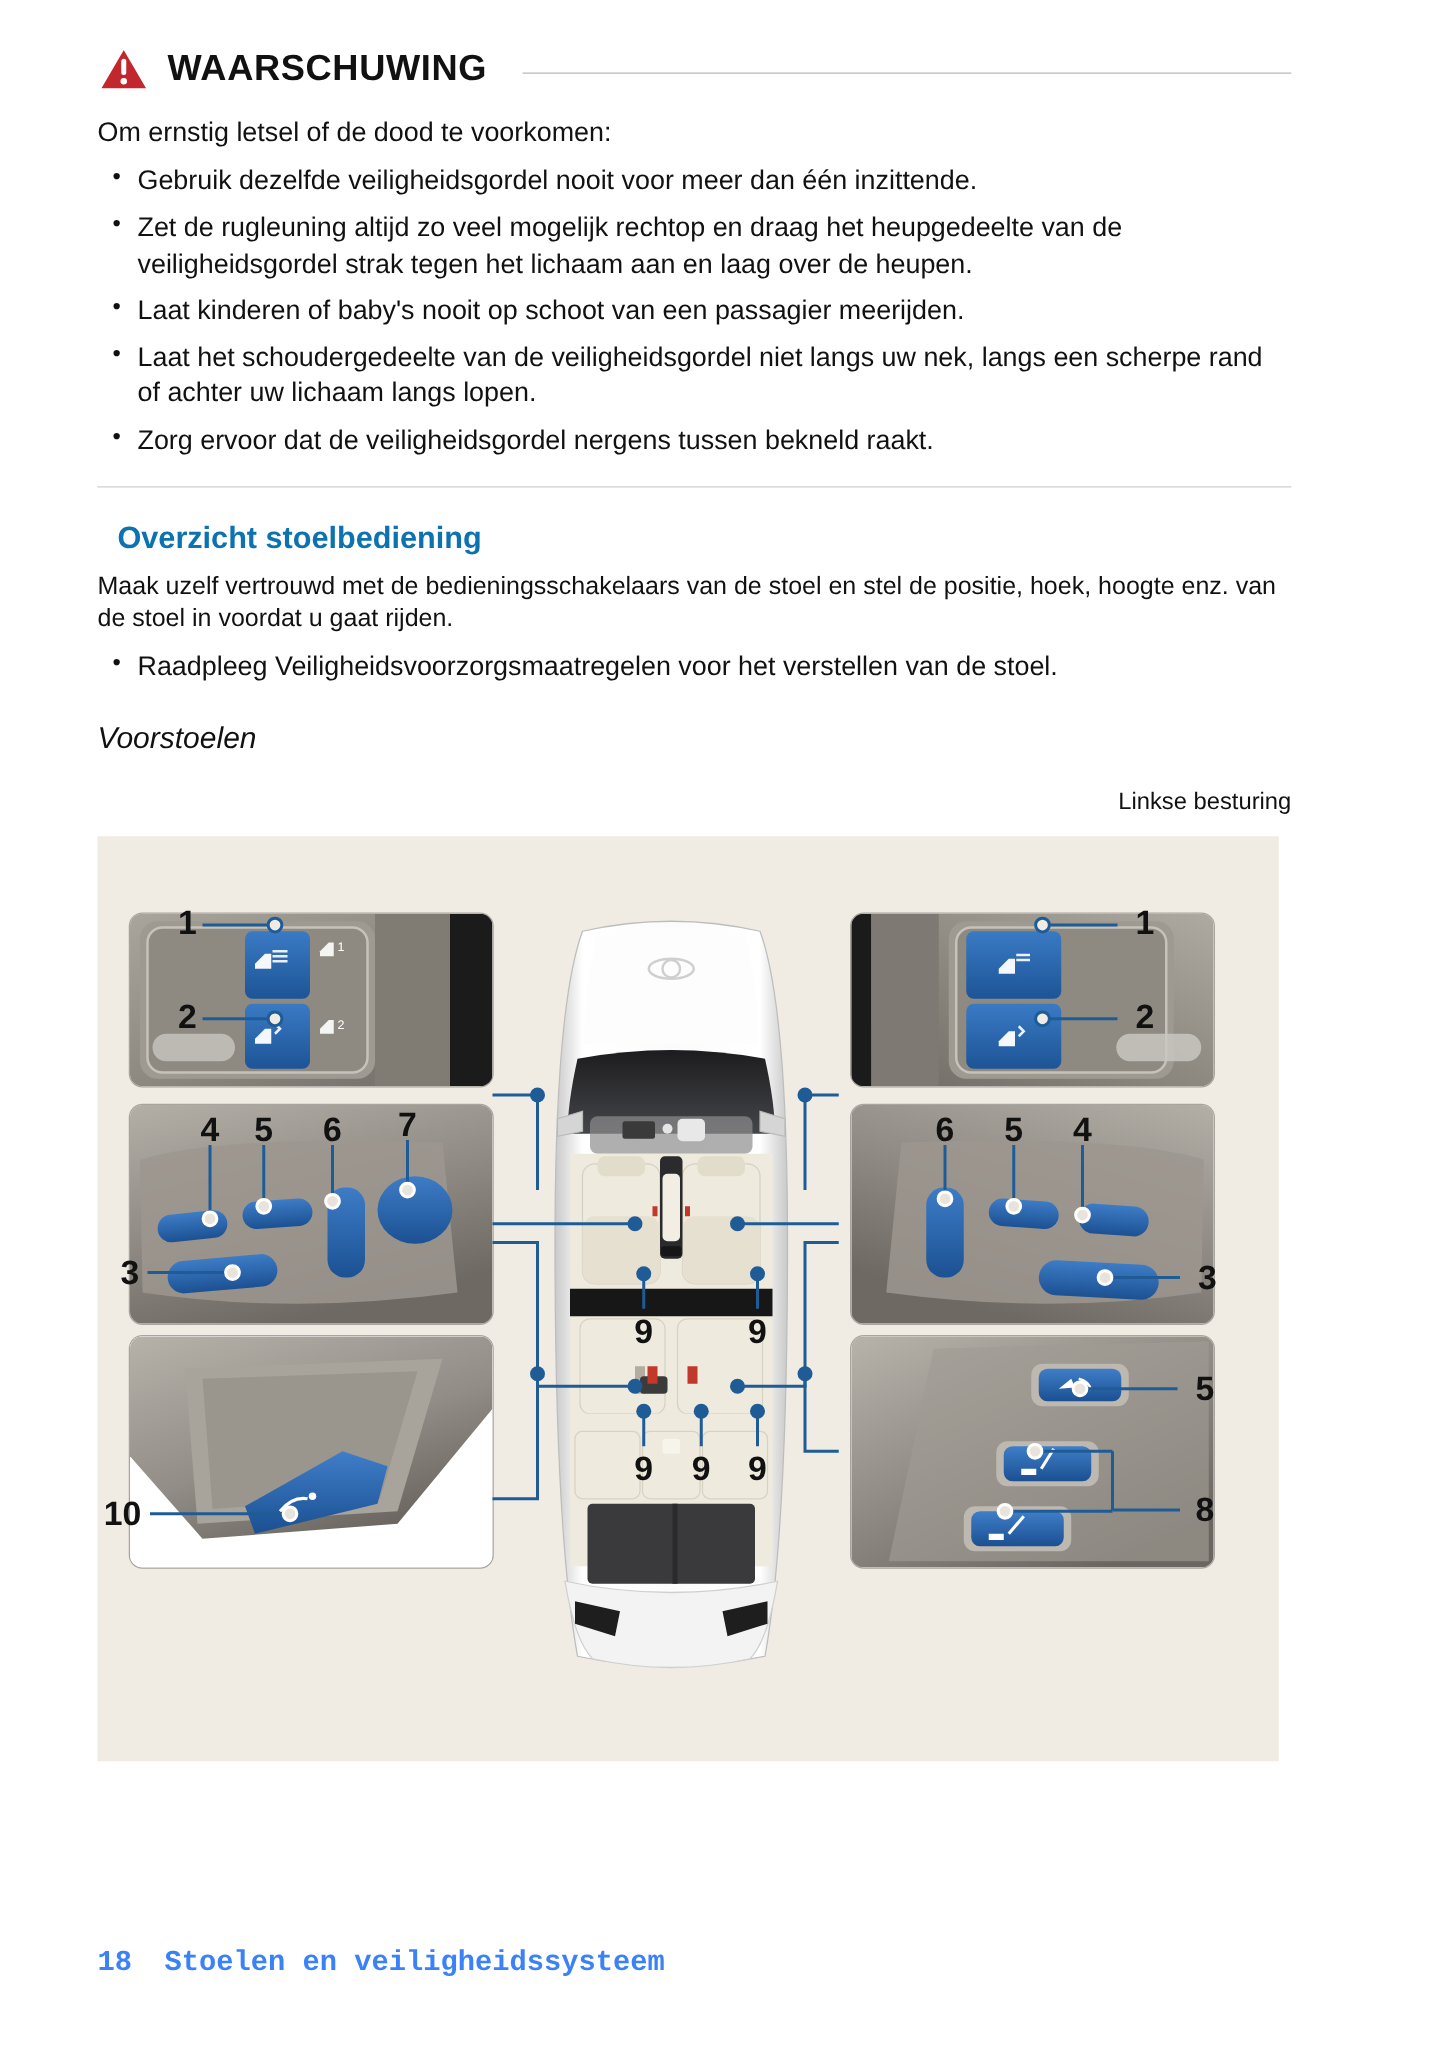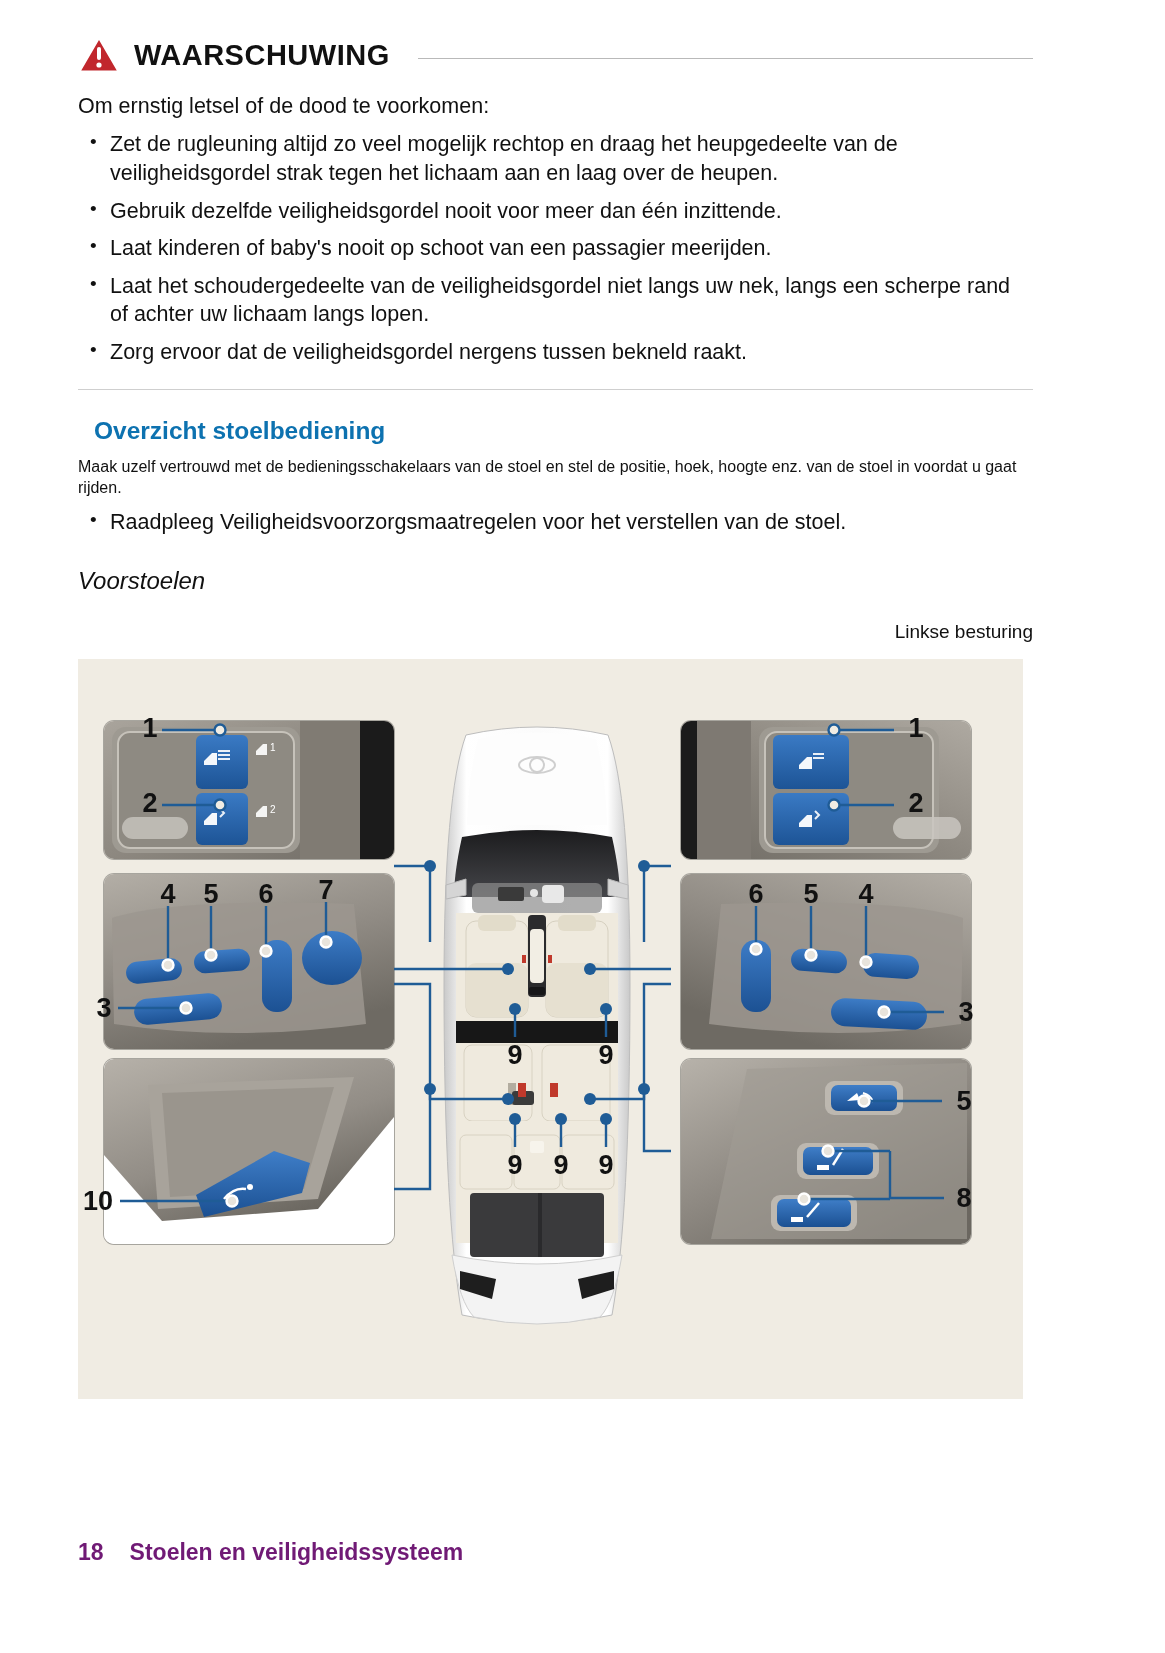--- a/index.html
+++ b/index.html
@@ -83,21 +83,21 @@
 
   
   .sec-title {
     color: #0d72b0;
     font-size: 24.5px;
     font-weight: 700;
     margin-top: 27px;
     margin-left: 16px;
   }
   .sec-body {
-    font-size: 16px;
+    font-size: 20px;
     line-height: 1.33;
     margin-top: 11px;
     color: #111;
   }
   .subhead-italic {
     font-size: 24px;
     font-style: italic;
     font-weight: 400;
     margin-top: 30px;
     color: #111;
@@ -140,49 +140,50 @@
     font-weight: 700;
     color: #111;
     line-height: 1;
     text-align: center;
   }
 
   
   .footer {
     position: absolute;
     left: 78px;
-    bottom: 87px;
+    bottom: 70px;
     display: flex;
     align-items: baseline;
     gap: 26px;
     font-size: 23px;
     font-weight: 700;
-    color: #701a75;
+    color: #3b82f6;
+    font-family: Liberation Mono, monospace;
   }
 </style>
 </head>
 <body>
 
 <div class="page">
 
   <div class="warn-head">
     <svg class="warn-icon" viewBox="0 0 42 38">
       <path d="M21 2 L40.5 35.5 L1.5 35.5 Z" fill="#c1272d" stroke="#ffffff" stroke-width="2"></path>
       <rect x="19" y="11" width="4" height="13" rx="2" fill="#ffffff"></rect>
       <circle cx="21" cy="29" r="2.6" fill="#ffffff"></circle>
     </svg>
     <div class="warn-title">WAARSCHUWING</div>
     <div class="warn-rule"></div>
   </div>
 
   <div class="warn-lead">Om ernstig letsel of de dood te voorkomen:</div>
 
   <ul class="bullets">
+    <li>Gebruik dezelfde veiligheidsgordel nooit voor meer dan één inzittende.</li>
     <li>Zet de rugleuning altijd zo veel mogelijk rechtop en draag het heupgedeelte van de veiligheidsgordel strak tegen het lichaam aan en laag over de heupen.</li>
-    <li>Gebruik dezelfde veiligheidsgordel nooit voor meer dan één inzittende.</li>
     <li>Laat kinderen of baby's nooit op schoot van een passagier meerijden.</li>
     <li>Laat het schoudergedeelte van de veiligheidsgordel niet langs uw nek, langs een scherpe rand of achter uw lichaam langs lopen.</li>
     <li>Zorg ervoor dat de veiligheidsgordel nergens tussen bekneld raakt.</li>
   </ul>
 
   <div class="sep-rule"></div>
 
   <div class="sec-title">Overzicht stoelbediening</div>
   <div class="sec-body">Maak uzelf vertrouwd met de bedieningsschakelaars van de stoel en stel de positie, hoek, hoogte enz. van de stoel in voordat u gaat rijden.</div>
   <ul class="bullets">

